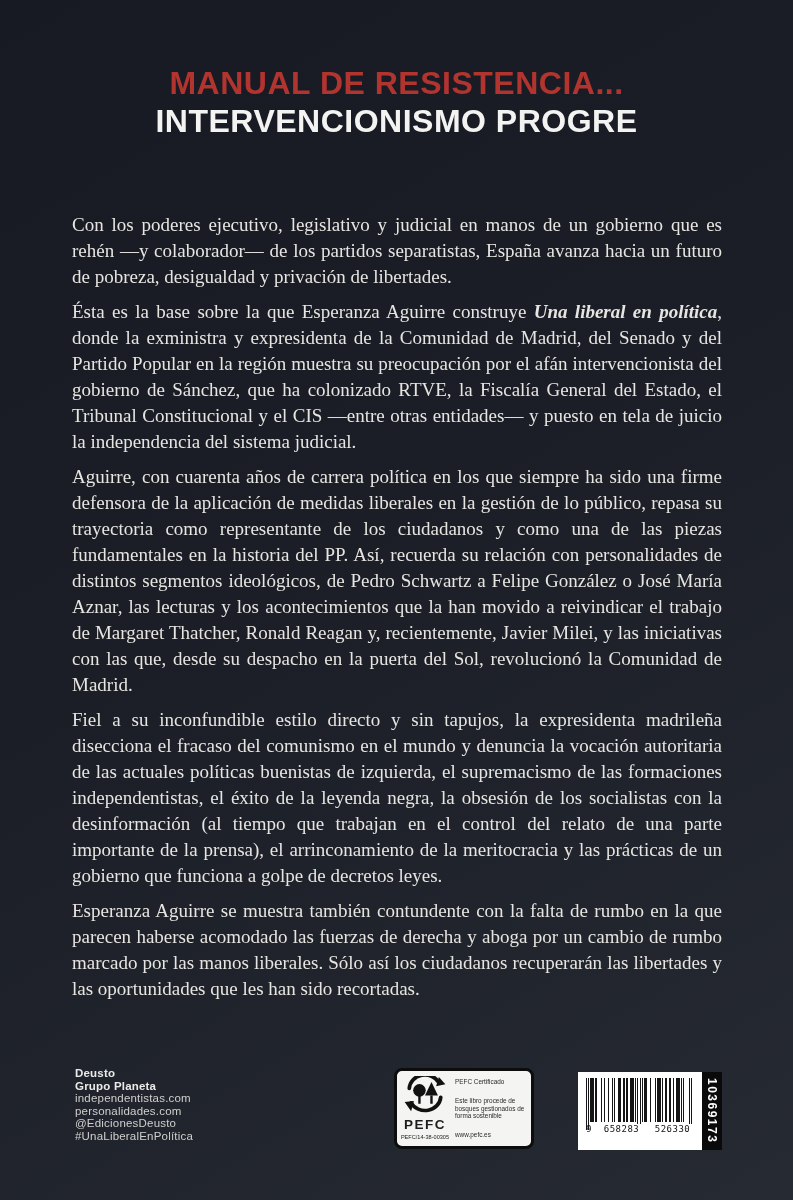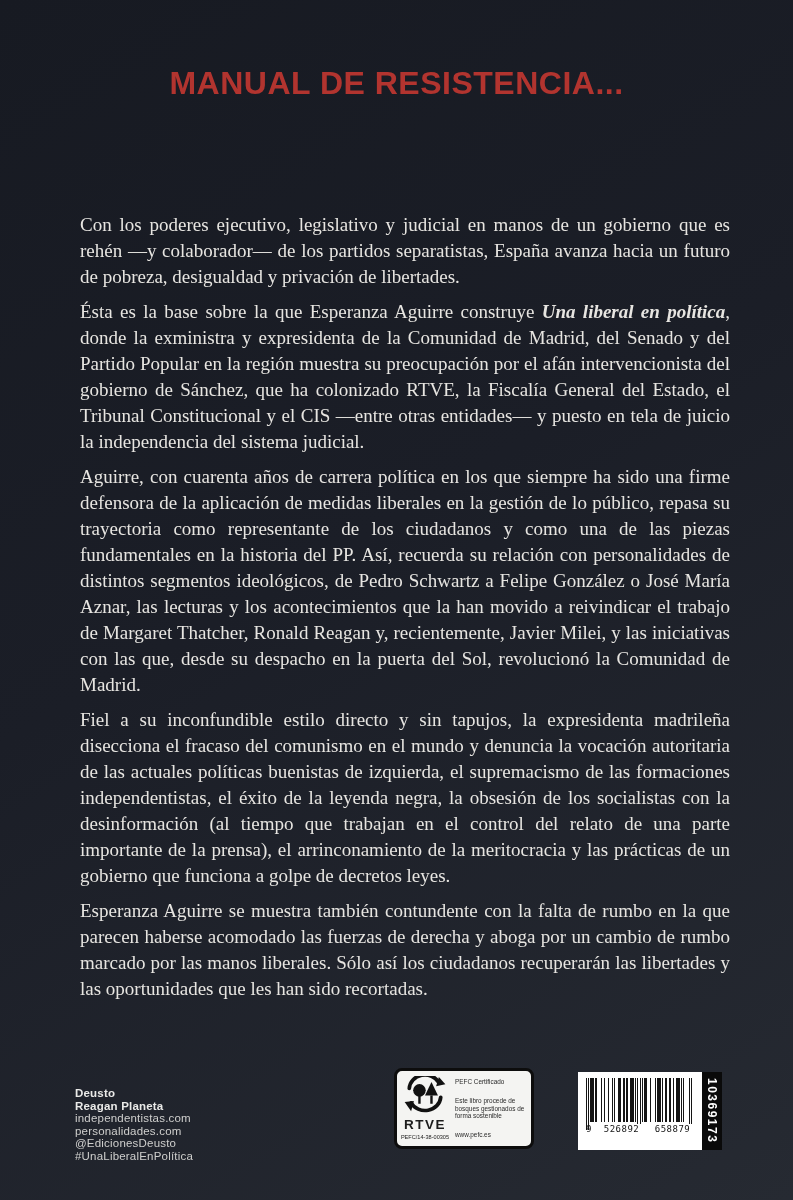--- a/index.html
+++ b/index.html
@@ -10,28 +10,28 @@
     position:relative;overflow:hidden;
     -webkit-font-smoothing:antialiased;
   }
   .cover{position:absolute;inset:0;}
   
   .title{position:absolute;top:64px;left:0;right:0;text-align:center;
     font-family:"Liberation Sans", sans-serif;font-weight:bold;
     font-size:32px;line-height:38px;letter-spacing:.5px;color:#f3f3f1;}
   .title .accent{color:#b2342f;}
   
-  .body-text{position:absolute;top:212px;left:80px;width:650px;
+  .body-text{position:absolute;top:212px;left:72px;width:650px;
     color:#e7e5e1;font-size:19px;line-height:26px;}
   .para{margin:0 0 9px 0;text-align:justify;hyphens:auto;-webkit-hyphens:auto;}
   .para em{font-style:italic;font-weight:bold;}
   
   .publisher{position:absolute;left:75px;top:1067px;
     font-family:"Liberation Sans", sans-serif;font-size:11.5px;line-height:12.6px;
-    color:#cfcfcd;letter-spacing:.2px;margin-top:20px;}
+    color:#cfcfcd;letter-spacing:.2px;}
   .pub-line.bold{font-weight:bold;color:#eaeae8;}
   
   .pefc-box{position:absolute;left:394px;top:1068px;width:140px;height:81px;
     background:#f4f4f2;border:3px solid #0d0d0d;border-radius:8px;box-sizing:border-box;
     display:flex;font-family:"Liberation Sans", sans-serif;color:#1c1c1c;}
   .pefc-left{width:62px;display:flex;flex-direction:column;align-items:center;
     justify-content:flex-start;padding-top:5px;}
   .pefc-word{font-weight:bold;font-size:13.5px;letter-spacing:1.5px;line-height:13px;margin-top:1px;}
   .pefc-cert{font-size:5.6px;margin-top:3px;white-space:nowrap;}
   .pefc-right{flex:1;display:flex;flex-direction:column;justify-content:space-between;
@@ -49,54 +49,55 @@
   .strip-number{writing-mode:vertical-rl;font-family:"Liberation Sans", sans-serif;
     font-weight:bold;font-size:12px;letter-spacing:1.5px;}
 </style>
 </head>
 <body>
 
 <div class="cover">
 
   <div class="title">
     <div class="accent">MANUAL DE RESISTENCIA...</div>
+    <div>INTERVENCIONISMO PROGRE</div>
   </div>
 
   <div class="body-text">
       <p class="para"><span>Con los poderes ejecutivo, legislativo y judicial en manos de un gobierno que es rehén —y colaborador— de los partidos separatistas, España avanza hacia un futuro de pobreza, desigualdad y privación de libertades.</span></p>
       <p class="para"><span>Ésta es la base sobre la que Esperanza Aguirre construye </span><em>Una liberal en política</em><span>, donde la exministra y expresidenta de la Comunidad de Madrid, del Senado y del Partido Popular en la región muestra su preocupación por el afán intervencionista del gobierno de Sánchez, que ha colonizado RTVE, la Fiscalía General del Estado, el Tribunal Constitucional y el CIS —entre otras entidades— y puesto en tela de juicio la independencia del sistema judicial.</span></p>
       <p class="para"><span>Aguirre, con cuarenta años de carrera política en los que siempre ha sido una firme defensora de la aplicación de medidas liberales en la gestión de lo público, repasa su trayectoria como representante de los ciudadanos y como una de las piezas fundamentales en la historia del PP. Así, recuerda su relación con personalidades de distintos segmentos ideológicos, de Pedro Schwartz a Felipe González o José María Aznar, las lecturas y los acontecimientos que la han movido a reivindicar el trabajo de Margaret Thatcher, Ronald Reagan y, recientemente, Javier Milei, y las iniciativas con las que, desde su despacho en la puerta del Sol, revolucionó la Comunidad de Madrid.</span></p>
       <p class="para"><span>Fiel a su inconfundible estilo directo y sin tapujos, la expresidenta madrileña disecciona el fracaso del comunismo en el mundo y denuncia la vocación autoritaria de las actuales políticas buenistas de izquierda, el supremacismo de las formaciones independentistas, el éxito de la leyenda negra, la obsesión de los socialistas con la desinformación (al tiempo que trabajan en el control del relato de una parte importante de la prensa), el arrinconamiento de la meritocracia y las prácticas de un gobierno que funciona a golpe de decretos leyes.</span></p>
       <p class="para"><span>Esperanza Aguirre se muestra también contundente con la falta de rumbo en la que parecen haberse acomodado las fuerzas de derecha y aboga por un cambio de rumbo marcado por las manos liberales. Sólo así los ciudadanos recuperarán las libertades y las oportunidades que les han sido recortadas.</span></p>
     </div>
 
   <div class="publisher">
       <div class="pub-line bold">Deusto</div>
-      <div class="pub-line bold">Reagan Planeta</div>
+      <div class="pub-line bold">Grupo Planeta</div>
       <div class="pub-line">independentistas.com</div>
       <div class="pub-line">personalidades.com</div>
       <div class="pub-line">@EdicionesDeusto</div>
       <div class="pub-line">#UnaLiberalEnPolítica</div>
     </div>
 
   <div class="pefc-box">
     <div class="pefc-left">
       <span>
         <svg width="50" height="37" viewBox="0 0 52 40" aria-hidden="true">
           <path d="M41,7 A17,15.5 0 0,0 9,13.5" fill="none" stroke="#111" stroke-width="4" stroke-linecap="round"></path>
           <path d="M11,29 A17,15.5 0 0,0 43,23" fill="none" stroke="#111" stroke-width="4" stroke-linecap="round"></path>
           <polygon points="41,1 48,9 38,11" fill="#111"></polygon>
           <polygon points="11,38 4,28 14,27" fill="#111"></polygon>
           <circle cx="20" cy="15.5" r="6.8" fill="#111"></circle>
           <rect x="18.7" y="20" width="2.6" height="10" fill="#111"></rect>
           <polygon points="33,6.5 40,21 26,21" fill="#111"></polygon>
           <rect x="31.7" y="21" width="2.6" height="9" fill="#111"></rect>
         </svg>
       </span>
-      <div class="pefc-word">RTVE</div>
+      <div class="pefc-word">PEFC</div>
       <div class="pefc-cert">PEFC/14-38-00305</div>
     </div>
     <div class="pefc-right">
       <div>PEFC Certificado</div>
       <div style="width:72px;">Este libro procede de bosques gestionados de forma sostenible</div>
       <div>www.pefc.es</div>
     </div>
   </div>
 
   <div class="barcode-box">
@@ -145,22 +146,22 @@
             <rect x="81" y="0" width="1" height="44"></rect>
             <rect x="82" y="0" width="1" height="44"></rect>
             <rect x="83" y="0" width="1" height="44"></rect>
             <rect x="85" y="0" width="1" height="44"></rect>
             <rect x="87" y="0" width="1" height="44"></rect>
             <rect x="92" y="0" width="1" height="52"></rect>
             <rect x="94" y="0" width="1" height="52"></rect>
           </svg></div>
       <div class="barcode-digits">
         <span class="bd-left">9</span>
-        <span class="bd-group">526892</span>
-        <span class="bd-group">658879</span>
+        <span class="bd-group">658283</span>
+        <span class="bd-group">526330</span>
       </div>
     </div>
     <div class="barcode-strip">
       <span class="strip-number">10369173</span>
     </div>
   </div>
 
 </div>
 
 </body></html>

